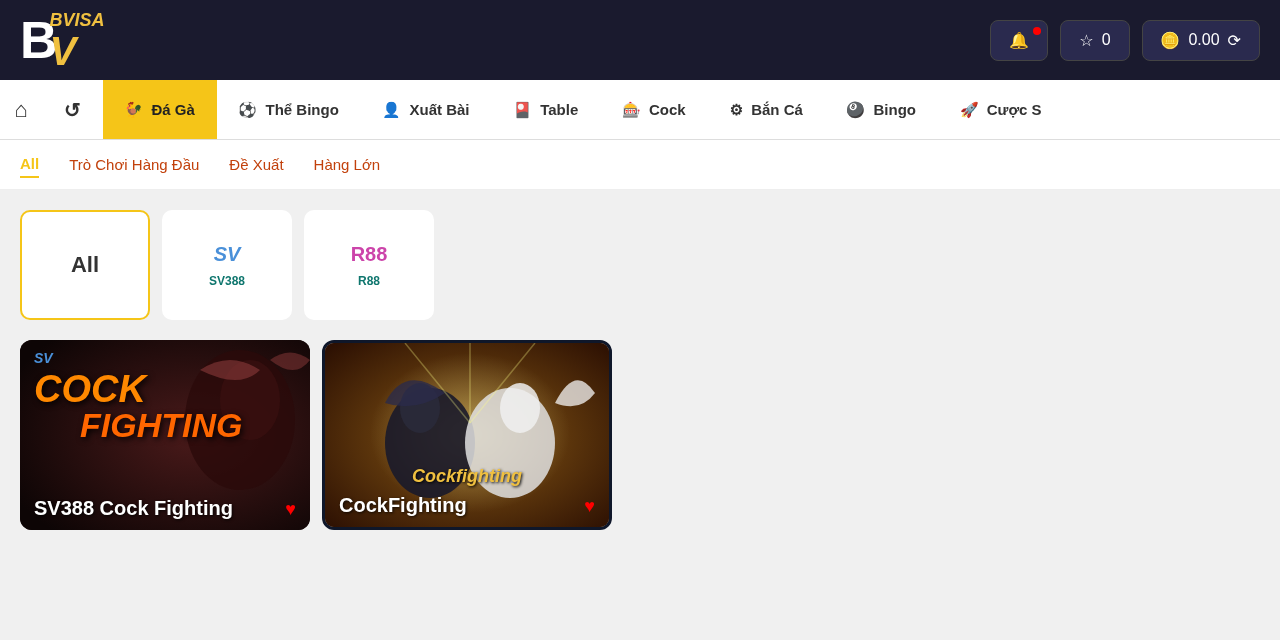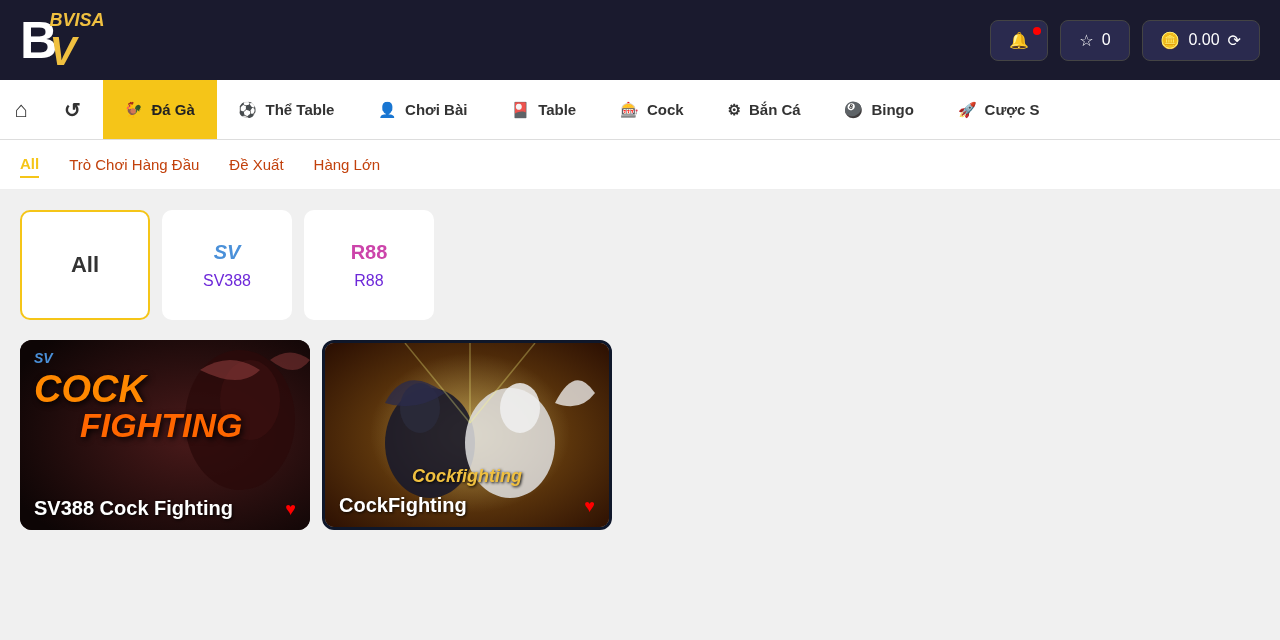--- a/index.html
+++ b/index.html
@@ -164,23 +164,23 @@
       justify-content: center;
       cursor: pointer;
       border: 2px solid transparent;
       gap: 8px;
     }
     .provider-card.selected {
       border: 2px solid #f5c518;
       background: white;
     }
     .provider-card .label {
-      font-size: 16px;
-      font-weight: 400;
-      color: #6d28d9;
+      font-size: 12px;
+      font-weight: 700;
+      color: #0f766e;
     }
     .provider-all {
       font-size: 22px;
       font-weight: 700;
       color: #333;
     }
     
     .sv388-logo {
       font-size: 20px;
       font-weight: 900;
@@ -311,25 +311,25 @@
   </div>
   <div class="nav-item">
     <span style="font-size:20px;">↺</span>
   </div>
   <div class="nav-item active">
     <span>🐓</span>
     <span>Đá Gà</span>
   </div>
   <div class="nav-item">
     <span>⚽</span>
-    <span>Thể Table</span>
+    <span>Thể Bingo</span>
   </div>
   <div class="nav-item">
     <span>👤</span>
-    <span>Chơi Bài</span>
+    <span>Xuất Bài</span>
   </div>
   <div class="nav-item">
     <span>🎴</span>
     <span>Table</span>
   </div>
   <div class="nav-item">
     <span>🎰</span>
     <span>Cock</span>
   </div>
   <div class="nav-item">

